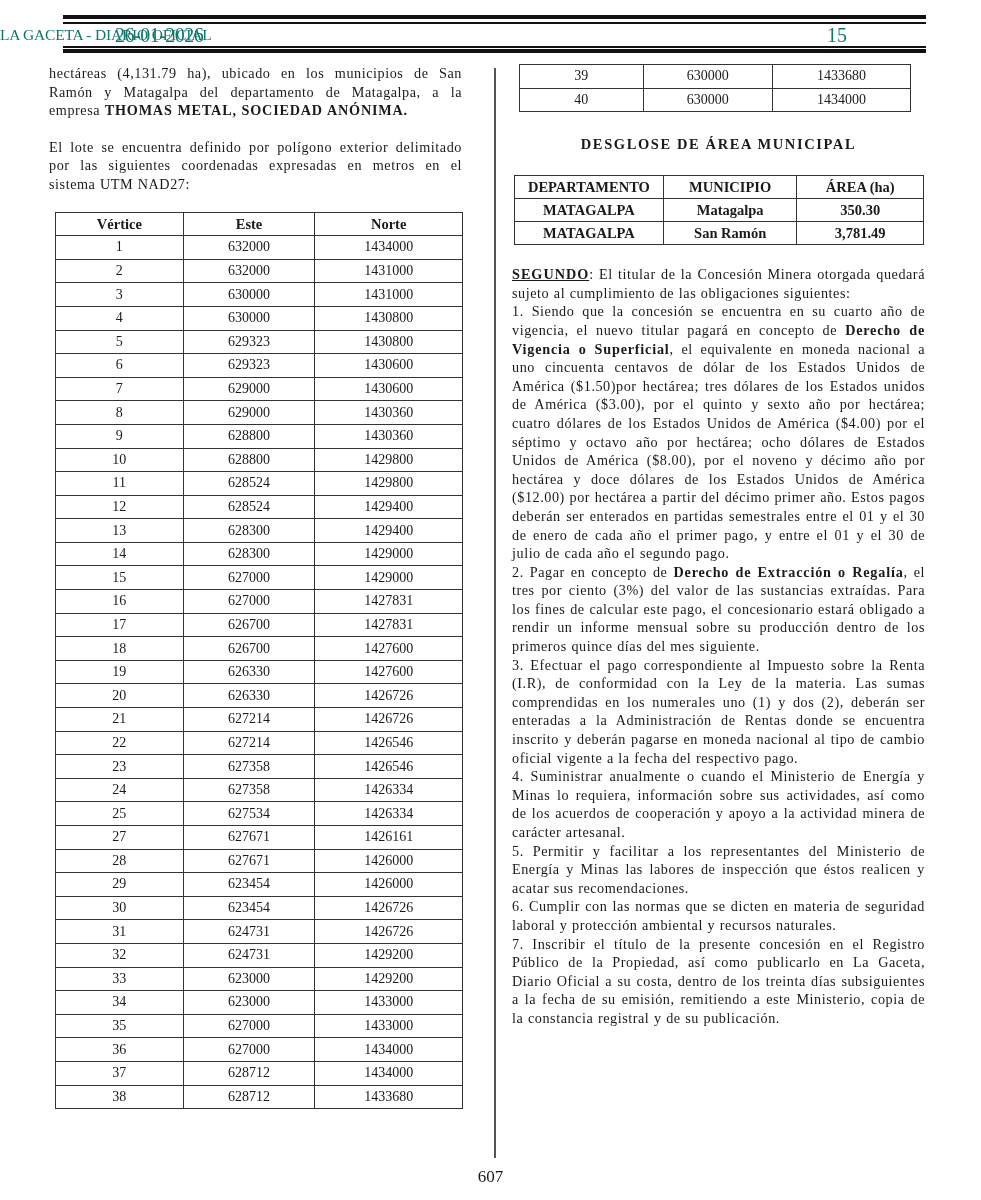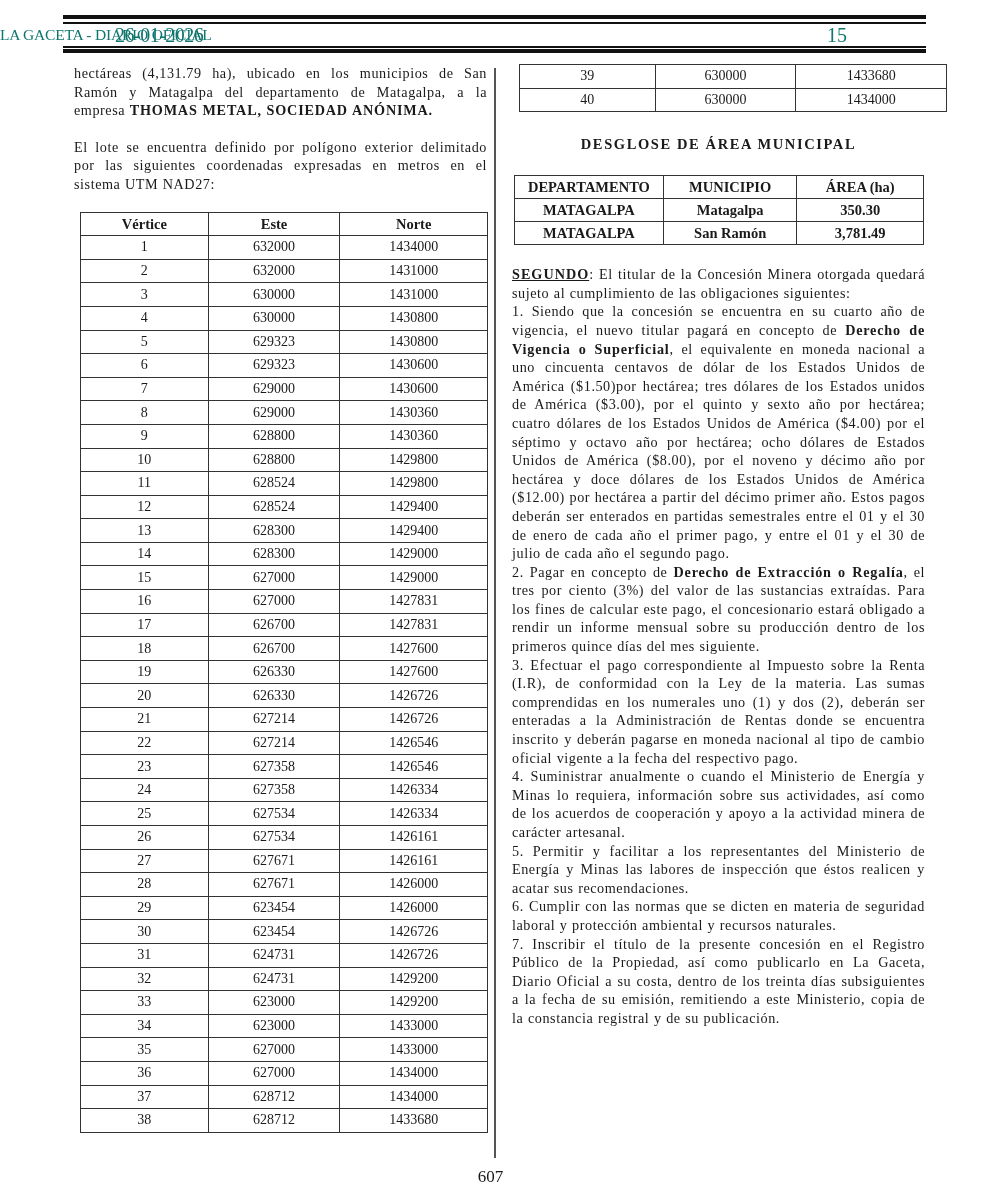--- a/index.html
+++ b/index.html
@@ -10,21 +10,21 @@
   .hdr-rule-thick { position: absolute; left: 63px; width: 863px; height: 4px; background: #111; }
   .hdr-rule-thin  { position: absolute; left: 63px; width: 863px; height: 1.5px; background: #111; }
   .hdr-text {
     position: absolute; top: 24px; height: 22px; line-height: 22px;
     font-family: "Liberation Serif", serif; color: #0f766e;
   }
   .hdr-date { left: 115px; font-size: 20px; letter-spacing: -0.5px; }
   .hdr-title { left: 0; width: 981px; text-align: left; font-size: 15.5px; letter-spacing: -0.2px; }
   .hdr-page { left: 827px; font-size: 20px; }
 
-  .col-left { position: absolute; left: 74px; top: 64px; width: 413px; }
+  .col-left { position: absolute; left: 49px; top: 64px; width: 413px; }
   .col-right { position: absolute; left: 512px; top: 64px; width: 413px; }
   .divider { position: absolute; left: 494px; top: 68px; width: 2px; height: 1090px; background: #555; }
 
   .para {
     font-size: 14.2px; line-height: 18.6px; text-align: justify; margin: 0;
     letter-spacing: 0.55px; word-spacing: 0.5px;
   }
   .para b { font-weight: bold; letter-spacing: 0.8px; }
   .gap { height: 18px; }
 
@@ -33,21 +33,21 @@
     font-family: "Liberation Serif", serif; font-size: 14px;
   }
   table.coords th, table.coords td {
     border: 1.3px solid #333; text-align: center; height: 22.6px; padding: 0; line-height: 20px;
   }
   table.coords th { font-weight: bold; font-size: 14.5px; }
   table.coords col.c1 { width: 128px; }
   table.coords col.c2 { width: 132px; }
   table.coords col.c3 { width: 148px; }
 
-  table.cont { border-collapse: collapse; width: 428px; margin-left: 7px; font-size: 14px; }
+  table.cont { border-collapse: collapse; width: 392px; margin-left: 7px; font-size: 14px; }
   table.cont td { border: 1.3px solid #333; text-align: center; height: 22.6px; padding: 0; line-height: 20px; }
   table.cont col.c1 { width: 127px; }
   table.cont col.c2 { width: 132px; }
   table.cont col.c3 { width: 141px; }
 
   .section-title {
     text-align: center; font-weight: bold; font-size: 14.5px; letter-spacing: 1.6px;
     margin: 24px 0 22px 0;
   }
   table.area { border-collapse: collapse; width: 410px; margin-left: 2px; font-size: 14.5px; font-weight: bold; }
@@ -209,25 +209,20 @@
         </tr>
         <tr>
           <td>24</td>
           <td>627358</td>
           <td>1426334</td>
         </tr>
         <tr>
           <td>25</td>
           <td>627534</td>
           <td>1426334</td>
-        </tr>
-        <tr>
-          <td>26</td>
-          <td>627534</td>
-          <td>1426161</td>
         </tr>
         <tr>
           <td>27</td>
           <td>627671</td>
           <td>1426161</td>
         </tr>
         <tr>
           <td>28</td>
           <td>627671</td>
           <td>1426000</td>

